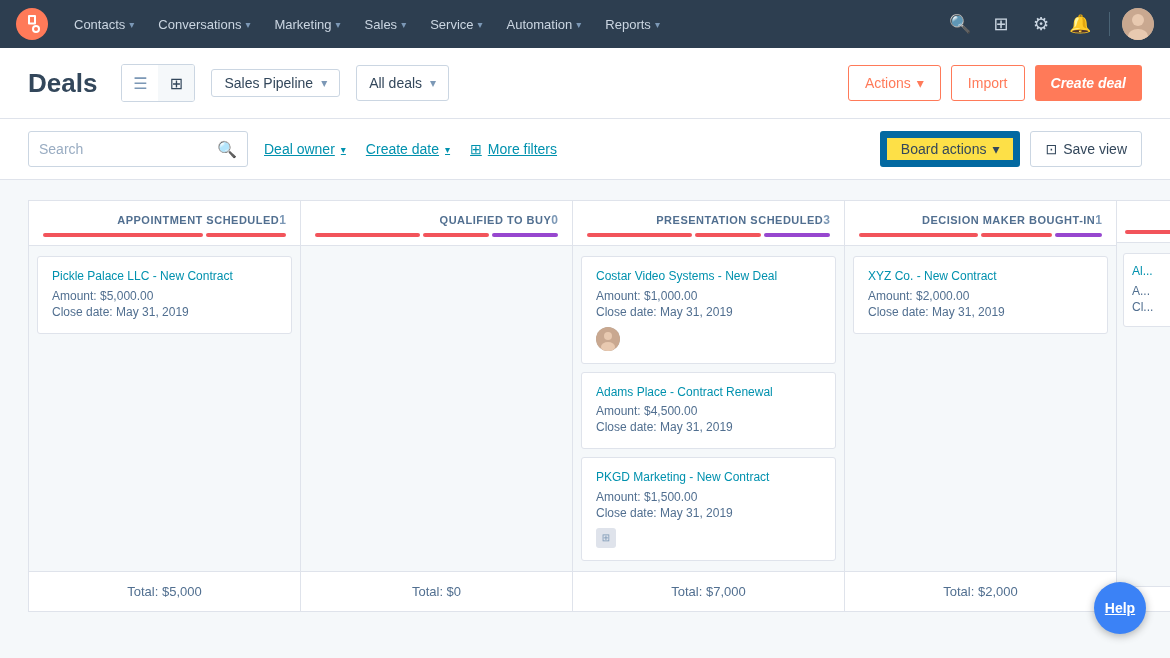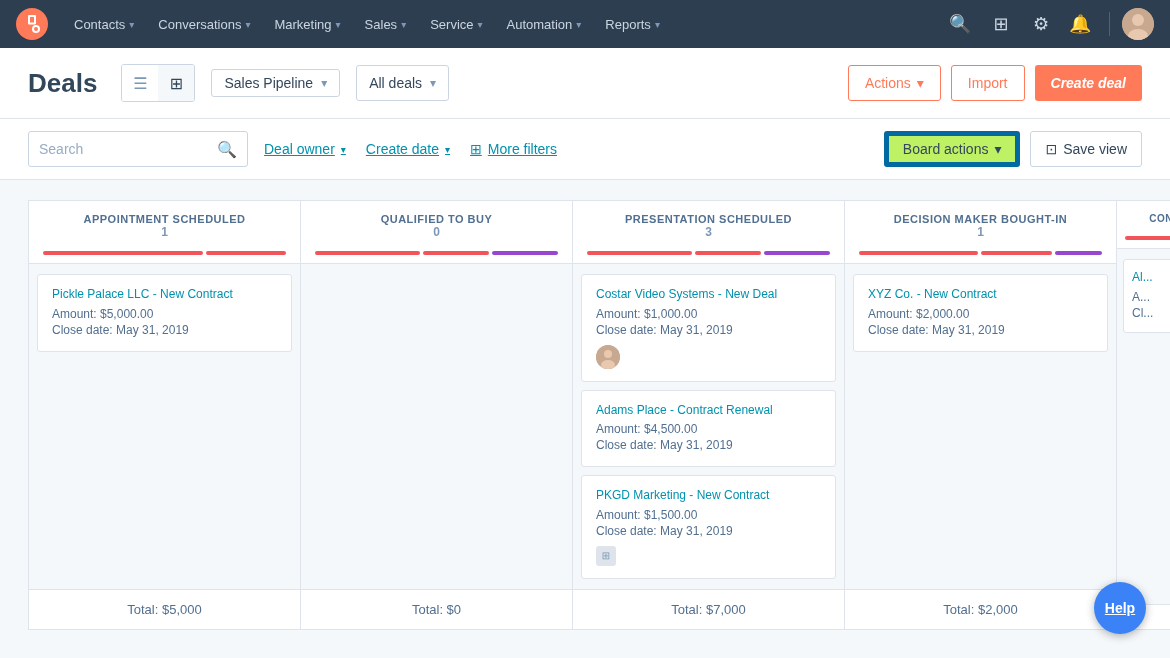--- a/index.html
+++ b/index.html
@@ -194,23 +194,23 @@
       border: none;
       text-decoration: underline;
     }
     .filter-btn .caret { font-size: 10px; }
     .filters-right {
       margin-left: auto;
       display: flex;
       gap: 10px;
     }
     .btn-outline-gray {
-      border: 5px solid #0369a1;
+      border: 7px solid #0369a1;
       color: #33475b;
-      background: #bef264;
+      background: #fde047;
       border-radius: 3px;
       padding: 7px 14px;
       cursor: pointer;
       font-size: 14px;
       height: 36px;
       display: flex; align-items: center; gap: 6px;
     }
     .save-view-btn {
       border: 1px solid #cbd6e2;
       color: #33475b;
@@ -245,23 +245,22 @@
     }
     .column:last-child { border-right: 1px solid #dfe3eb; }
     .column-header {
       padding: 12px 14px 8px;
       background: #fff;
       border-bottom: 1px solid #dfe3eb;
     }
     .column-title-row {
       display: flex;
       align-items: center;
-      justify-content: space-between;
-      margin-bottom: 12px;
-      flex-direction: column;
+      justify-content: flex-end;
+      margin-bottom: 6px;
     }
     .column-title {
       font-size: 11px;
       font-weight: 700;
       text-transform: uppercase;
       color: #516f90;
       letter-spacing: 0.5px;
     }
     .column-count {
       font-size: 12px;

